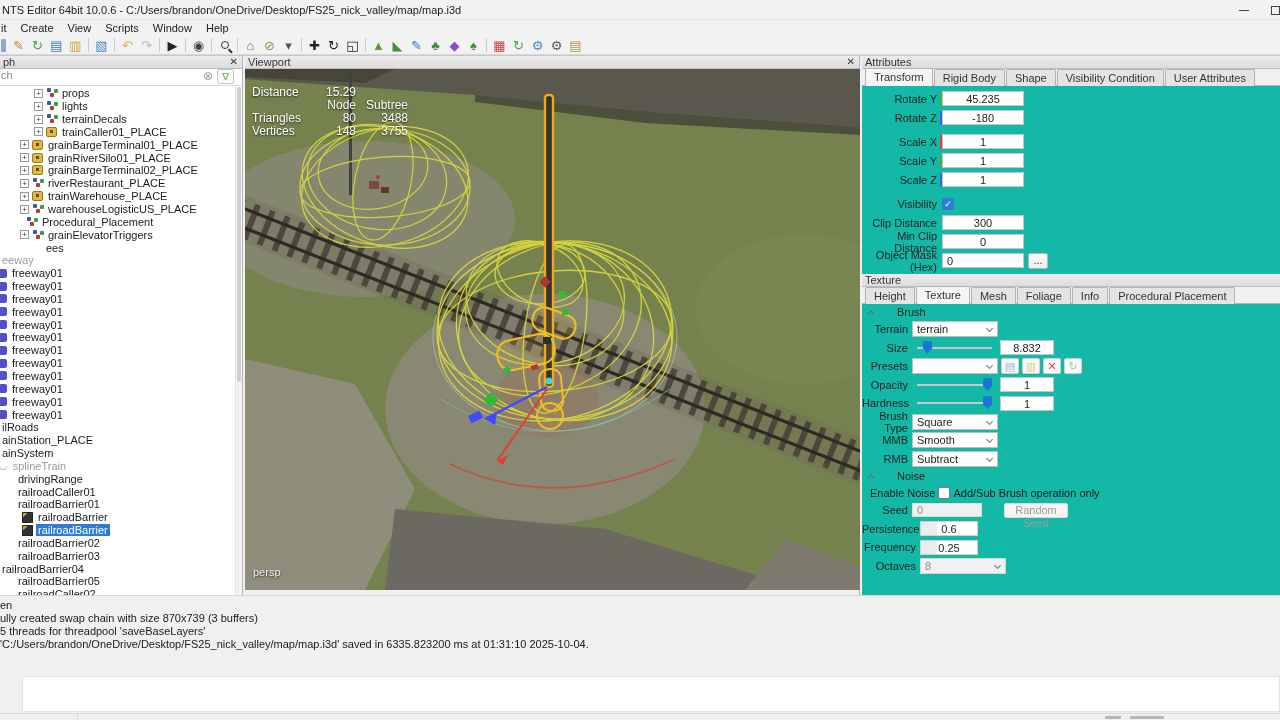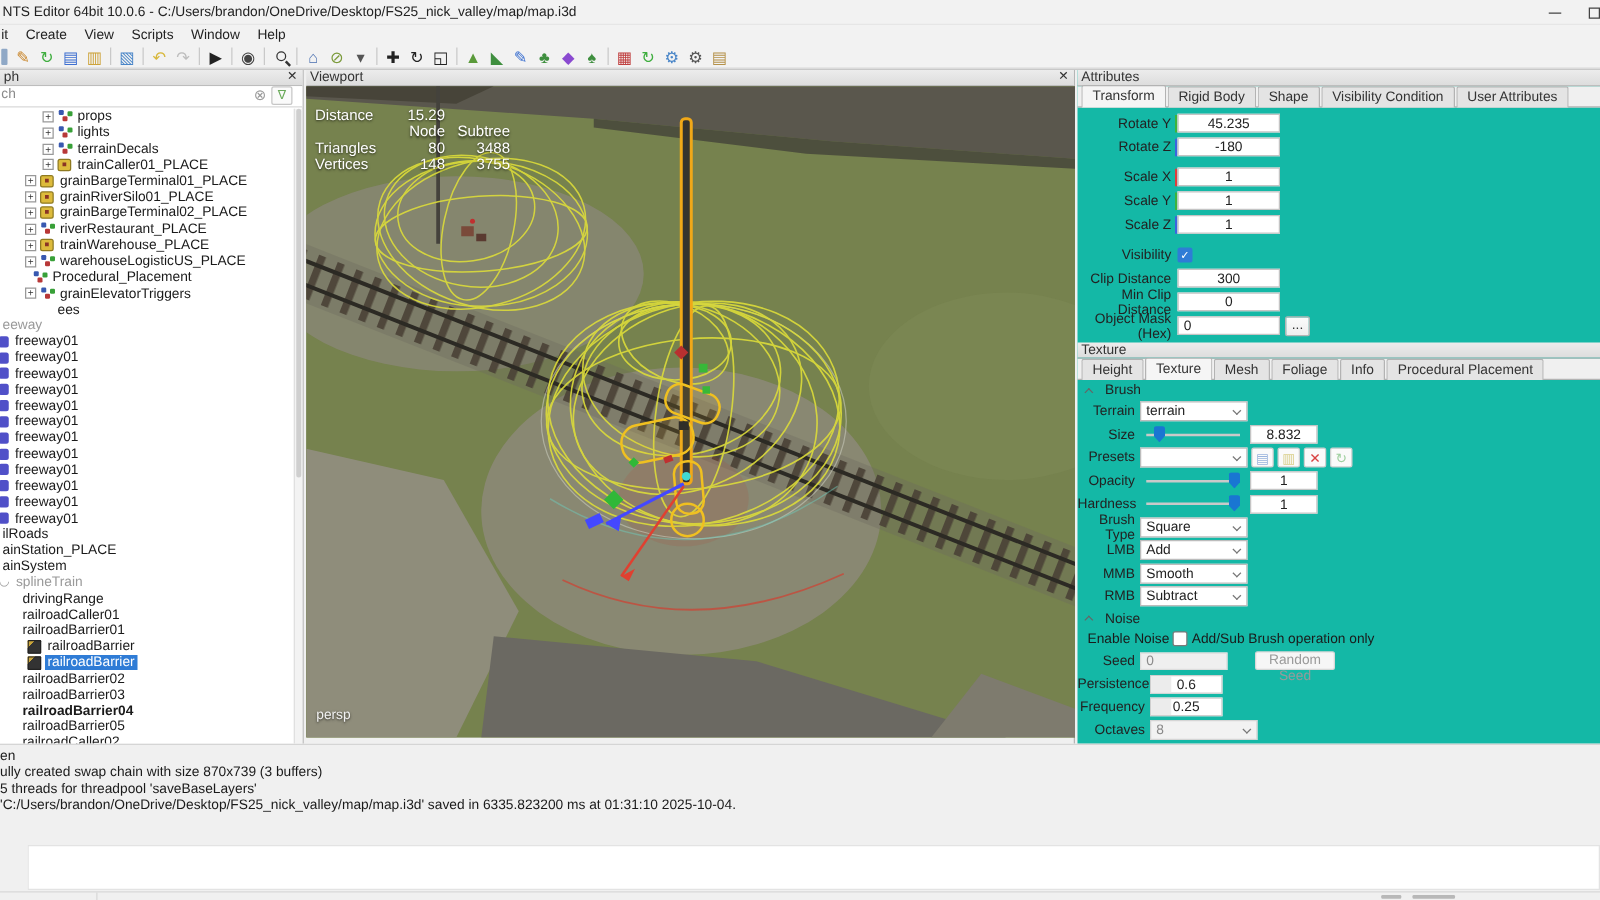--- a/index.html
+++ b/index.html
@@ -67,21 +67,21 @@
   .albl{width:78px;text-align:right;padding-right:3px;color:#222;flex:none}
   .axis{width:2px;height:14px;flex:none}
   .ain{width:82px;height:15px;background:#fff;border:1px solid #c4c4c4;text-align:center;line-height:14px;color:#222}
   .gap{height:5px}
   .cb{width:12px;height:12px;border:1px solid #7a7a7a;background:#fff;border-radius:2px;flex:none}
   .cb.checked{background:#2f7cd6;border-color:#2f7cd6;color:#fff;font-size:9px;line-height:11px;text-align:center}
   .morebtn{width:20px;height:16px;border:1px solid #b5b5b5;background:linear-gradient(#fbfbfb,#eee);border-radius:2px;
     margin-left:4px;text-align:center;line-height:12px;color:#333}
   .maskin{width:82px;height:15px;background:#fff;border:1px solid #c4c4c4;line-height:14px;padding-left:4px;color:#222}
   
-  .sechead{height:16px;display:flex;align-items:center;color:#222;padding-left:8px;gap:9px}
+  .sechead{height:16px;display:flex;align-items:center;color:#222;padding-left:8px;gap:22px}
   .chevU{width:5px;height:5px;border-left:1px solid #666;border-top:1px solid #666;transform:rotate(45deg) translateY(2px)}
   .trow{display:flex;align-items:center;height:18.5px}
   .tlbl{width:50px;text-align:right;padding-right:4px;color:#222;flex:none}
   .dd{width:86px;height:16px;background:#fff;border:1px solid #bcbcbc;display:flex;align-items:center;position:relative;padding-left:4px;color:#222}
   .dd .chevD{position:absolute;right:5px;top:4px;width:5px;height:5px;border-left:1px solid #777;border-bottom:1px solid #777;transform:rotate(-45deg)}
   .dd.dis{background:#f2f2f2;border-color:#d5d5d5;color:#8a8a8a}
   .slider{width:75px;height:16px;position:relative;margin-left:5px;flex:none}
   .slider .track{position:absolute;left:0;right:0;top:7px;height:2px;background:#c9c9c9}
   .slider .thumb{position:absolute;top:1px;width:9px;height:13px;background:#1976d2;border-radius:2px;
     clip-path:polygon(0 0,100% 0,100% 62%,50% 100%,0 62%)}
@@ -370,21 +370,21 @@
         <div class="tree-row sel" style="padding-left: 22px;">
           <span class="ic ic-box"></span>
           <span class="lbl">railroadBarrier</span>
         </div>
         <div class="tree-row" style="padding-left: 16px;">
           <span class="lbl">railroadBarrier02</span>
         </div>
         <div class="tree-row" style="padding-left: 16px;">
           <span class="lbl">railroadBarrier03</span>
         </div>
-        <div class="tree-row" style="padding-left: 16px; font-weight: bold;">
+        <div class="tree-row" style="">
           <span class="lbl">railroadBarrier04</span>
         </div>
         <div class="tree-row" style="padding-left: 16px;">
           <span class="lbl">railroadBarrier05</span>
         </div>
         <div class="tree-row" style="padding-left: 16px;">
           <span class="lbl">railroadCaller02</span>
         </div>
       </div>
     <div class="vscroll">
@@ -629,27 +629,20 @@
         <div class="valbox">1</div>
         </div>
       <div class="trow">
           <span class="tlbl">Brush Type</span>
         <div class="dd">
             <span>Square</span>
             <span class="chevD"></span>
           </div>
         </div>
       <div class="trow">
-          <span class="tlbl">LMB</span>
-        <div class="dd">
-            <span>Add</span>
-            <span class="chevD"></span>
-          </div>
-        </div>
-      <div class="trow">
           <span class="tlbl">MMB</span>
         <div class="dd">
             <span>Smooth</span>
             <span class="chevD"></span>
           </div>
         </div>
       <div class="trow">
           <span class="tlbl">RMB</span>
         <div class="dd">
             <span>Subtract</span>

